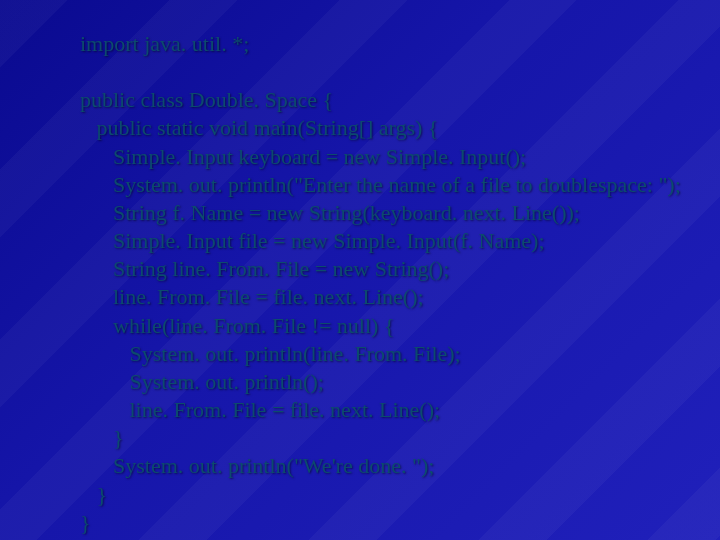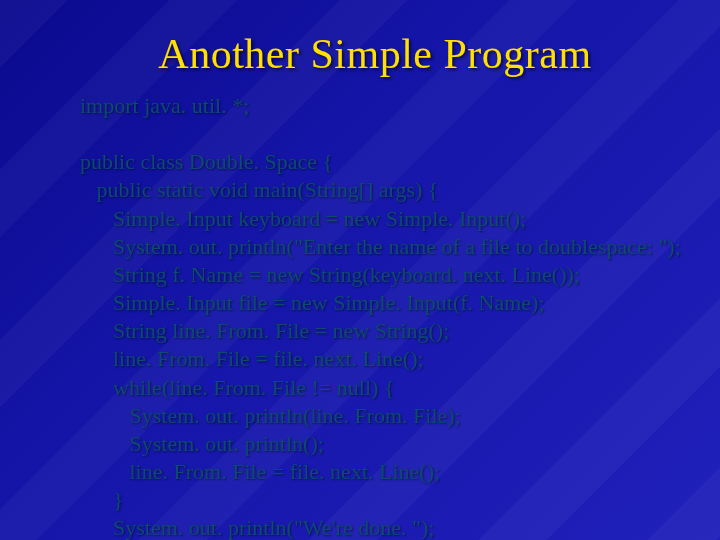--- a/index.html
+++ b/index.html
@@ -45,21 +45,20 @@
     color: #0c4a6e;
     text-shadow: 1px 1px 2px rgba(0,0,0,0.5);
   }
 </style>
 </head>
 <body>
 
 <div class="diag-stripes"></div>
 
 <div class="slide">
-  <h1 class="title">Another Simple Program</h1>
   <div class="code"><span>import java. util. *;</span>
 <span></span>
 <span>public class Double. Space {</span>
 <span>   public static void main(String[] args) {</span>
 <span>      Simple. Input keyboard = new Simple. Input();</span>
 <span>      System. out. println("Enter the name of a file to doublespace: ");</span>
 <span>      String f. Name = new String(keyboard. next. Line());</span>
 <span>      Simple. Input file = new Simple. Input(f. Name);</span>
 <span>      String line. From. File = new String();</span>
 <span>      line. From. File = file. next. Line();</span>

